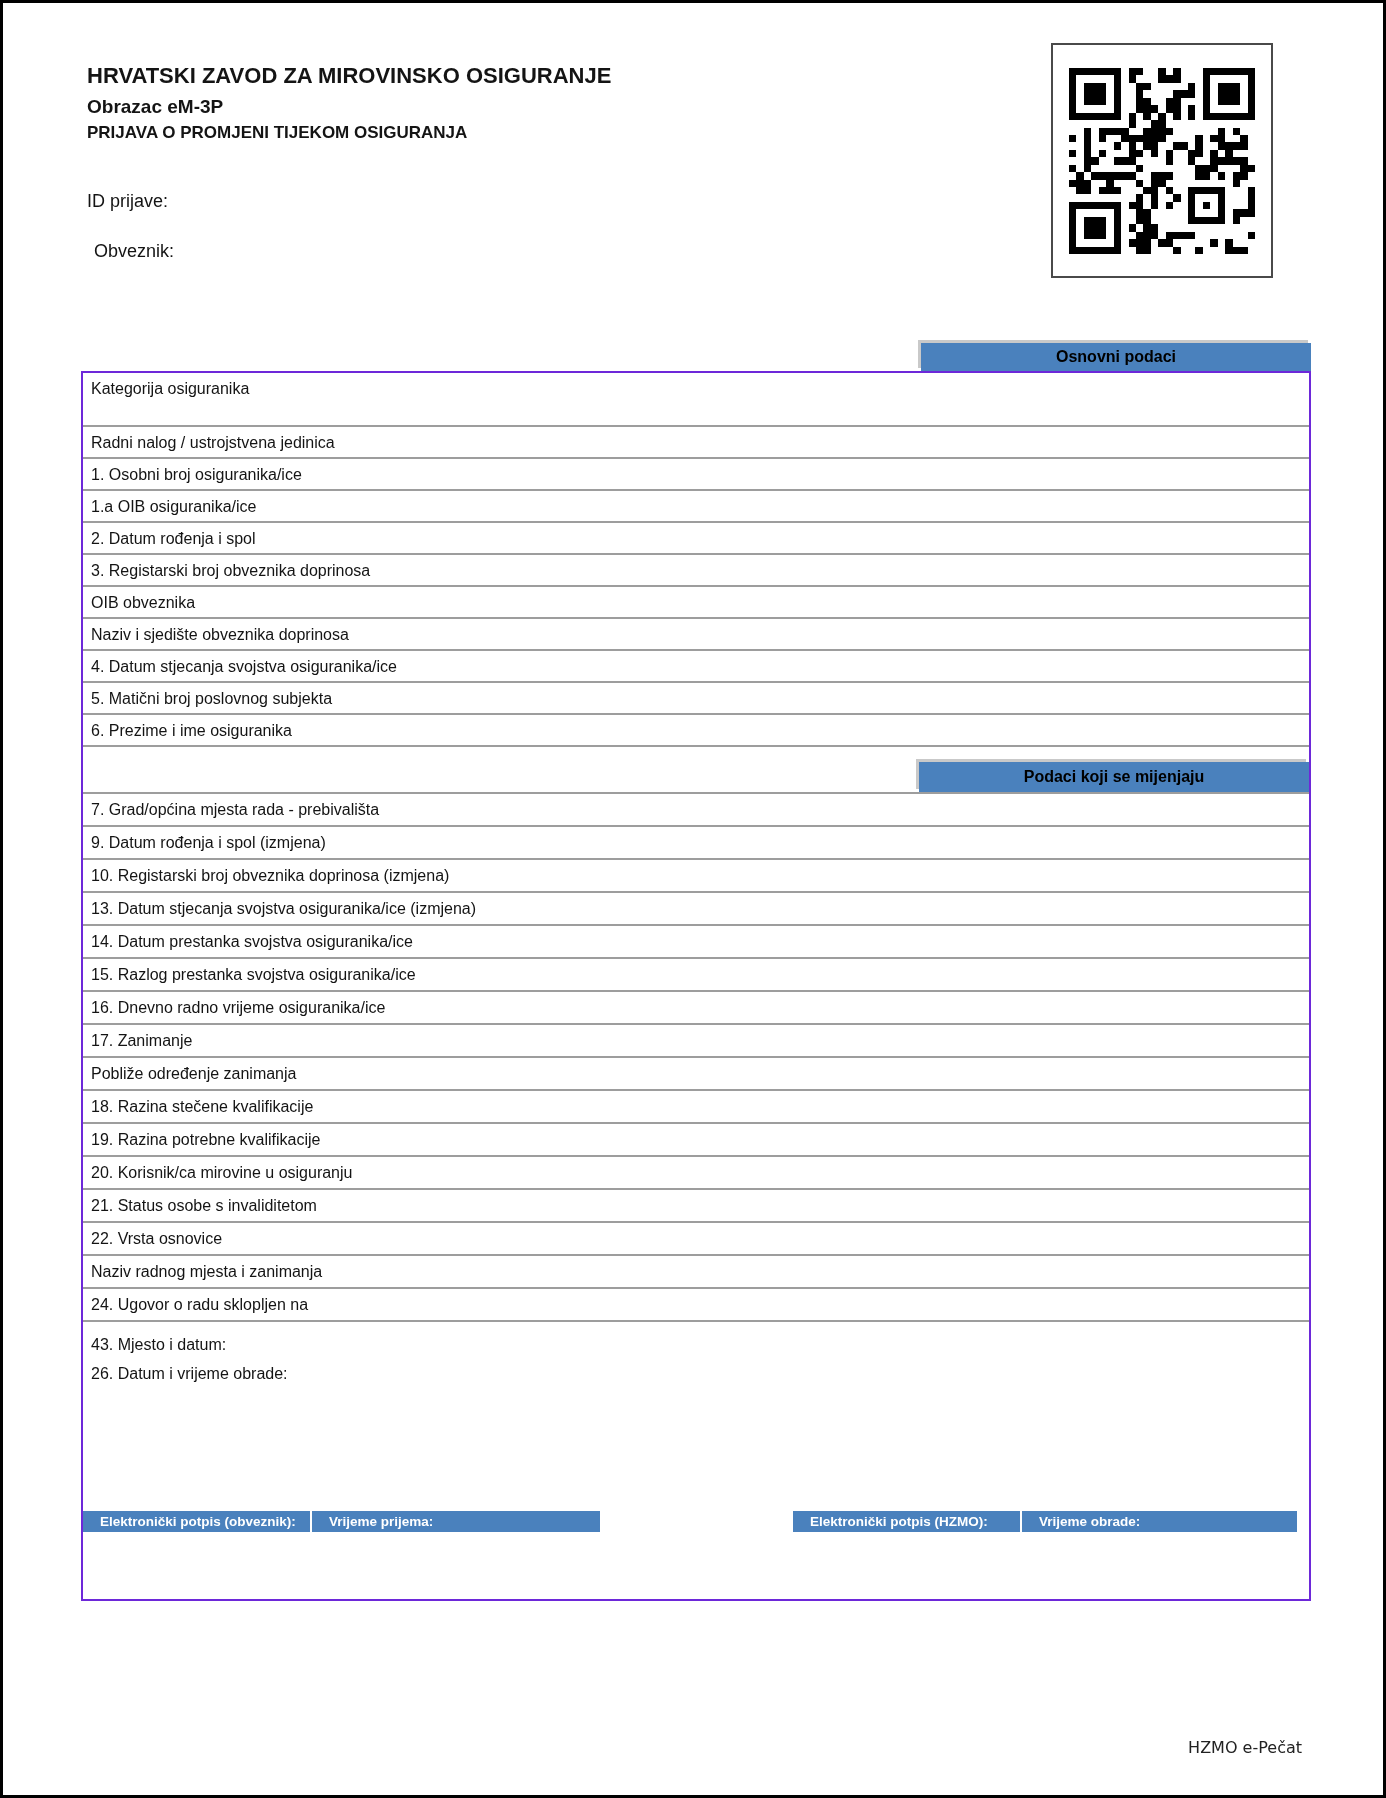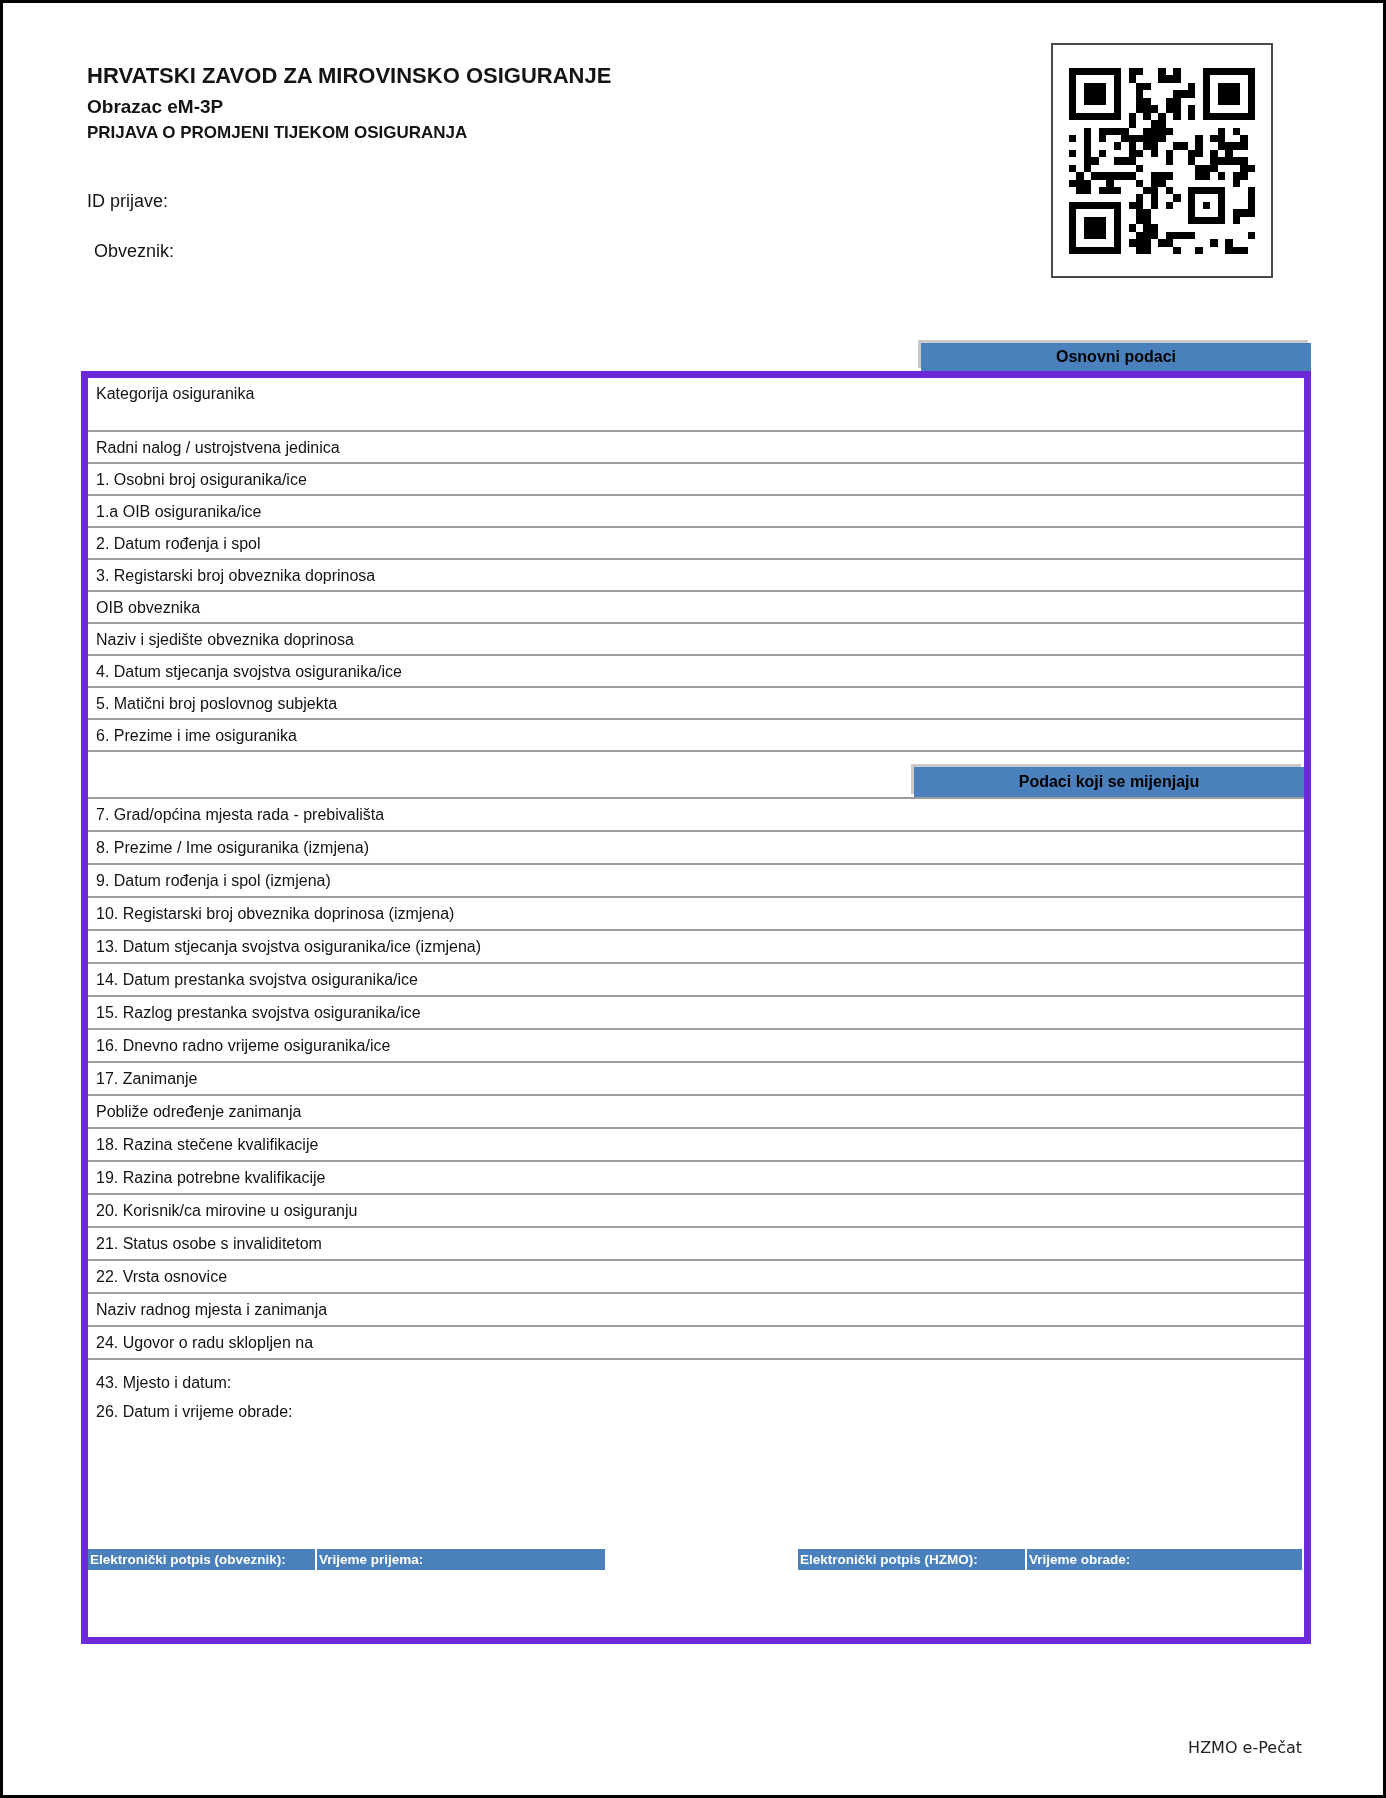--- a/index.html
+++ b/index.html
@@ -23,40 +23,40 @@
   }
   
   .section-bar{
     background:#4a81bd;color:#000000;font-weight:bold;font-size:16px;
     text-align:center;box-shadow:-3px -3px 0 #c9c9c9;
   }
   .bar-basic{position:absolute;left:918px;top:340px;width:390px;height:28px;line-height:28px;}
   
   .form-table{
     position:absolute;left:78px;top:368px;width:1230px;
-    border:7px solid #6d28d9;box-sizing:border-box;background:#fff;
+    border:2px solid #6d28d9;box-sizing:border-box;background:#fff;
   }
   .row{
     box-sizing:border-box;min-height:32px;border-bottom:2px solid #9d9d9d;
     padding:6px 8px 0 8px;font-size:16px;white-space:pre-line;line-height:19px;
   }
   #rows-basic .row:first-child{min-height:54px;}
   #rows-changes .row{min-height:33px;}
   .row.double{min-height:52px;}
   .section-row{position:relative;height:45px;border-bottom:2px solid #9d9d9d;}
   .bar-changes{position:absolute;right:0;bottom:0;width:390px;height:30px;line-height:30px;}
   
   .footer-cell{position:relative;height:277px;box-sizing:border-box;padding:14px 8px 0 8px;font-size:16px;}
   .footer-line{margin-bottom:11px;}
   .sig-bar{position:absolute;top:189px;height:21px;display:flex;}
   .sig-bar-left{left:0;width:517px;}
   .sig-bar-right{left:710px;width:504px;align-items:flex-end;}
   .sig-seg{
     background:#4a81bd;color:#fff;font-weight:bold;font-size:13.5px;
-    line-height:21px;padding-left:2px;box-sizing:border-box;white-space:nowrap;overflow:hidden;
+    line-height:21px;padding-left:17px;box-sizing:border-box;white-space:nowrap;overflow:hidden;
   }
   .sig-seg.first{width:227px;margin-right:2px;}
   .sig-seg.second{flex:1;}
   
   .stamp{
     position:absolute;right:81px;top:1735px;font-size:16px;color:#222;
     font-family:"DejaVu Sans",sans-serif;
   }
 </style>
 </head>
@@ -384,21 +384,20 @@
         <div class="row">5. Matični broj poslovnog subjekta</div>
         <div class="row">6. Prezime i ime osiguranika</div>
       </div>
 
     <div class="section-row">
       <div class="section-bar bar-changes">Podaci koji se mijenjaju</div>
     </div>
 
     <div id="rows-changes">
         <div class="row">7. Grad/općina mjesta rada - prebivališta</div>
-        <div class="row">8. Prezime / Ime osiguranika (izmjena)</div>
         <div class="row">9. Datum rođenja i spol (izmjena)</div>
         <div class="row">10. Registarski broj obveznika doprinosa (izmjena)</div>
         <div class="row">13. Datum stjecanja svojstva osiguranika/ice (izmjena)</div>
         <div class="row">14. Datum prestanka svojstva osiguranika/ice</div>
         <div class="row">15. Razlog prestanka svojstva osiguranika/ice</div>
         <div class="row">16. Dnevno radno vrijeme osiguranika/ice</div>
         <div class="row">17. Zanimanje</div>
         <div class="row">Pobliže određenje zanimanja</div>
         <div class="row">18. Razina stečene kvalifikacije</div>
         <div class="row">19. Razina potrebne kvalifikacije</div>

